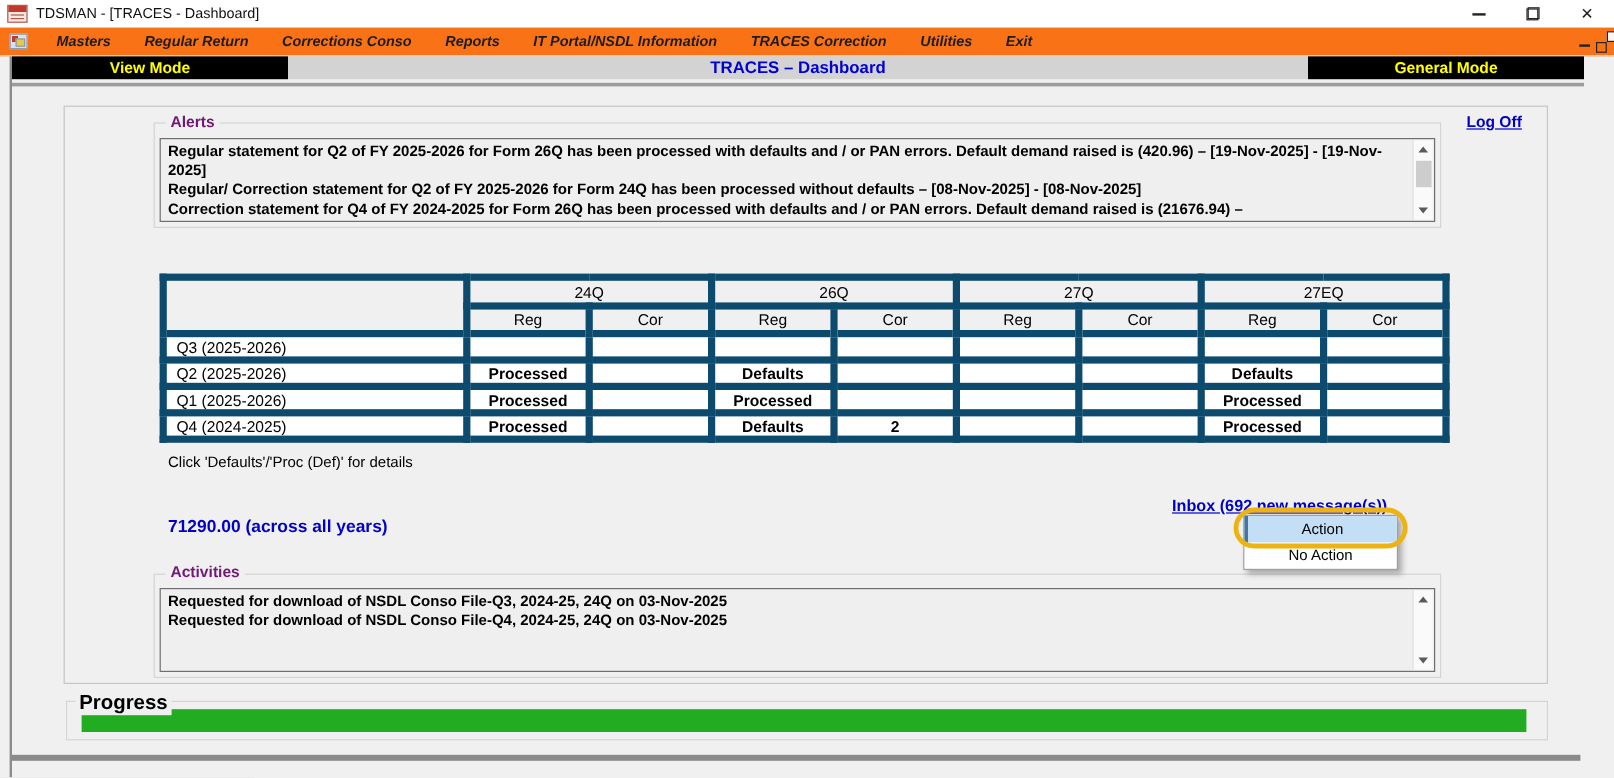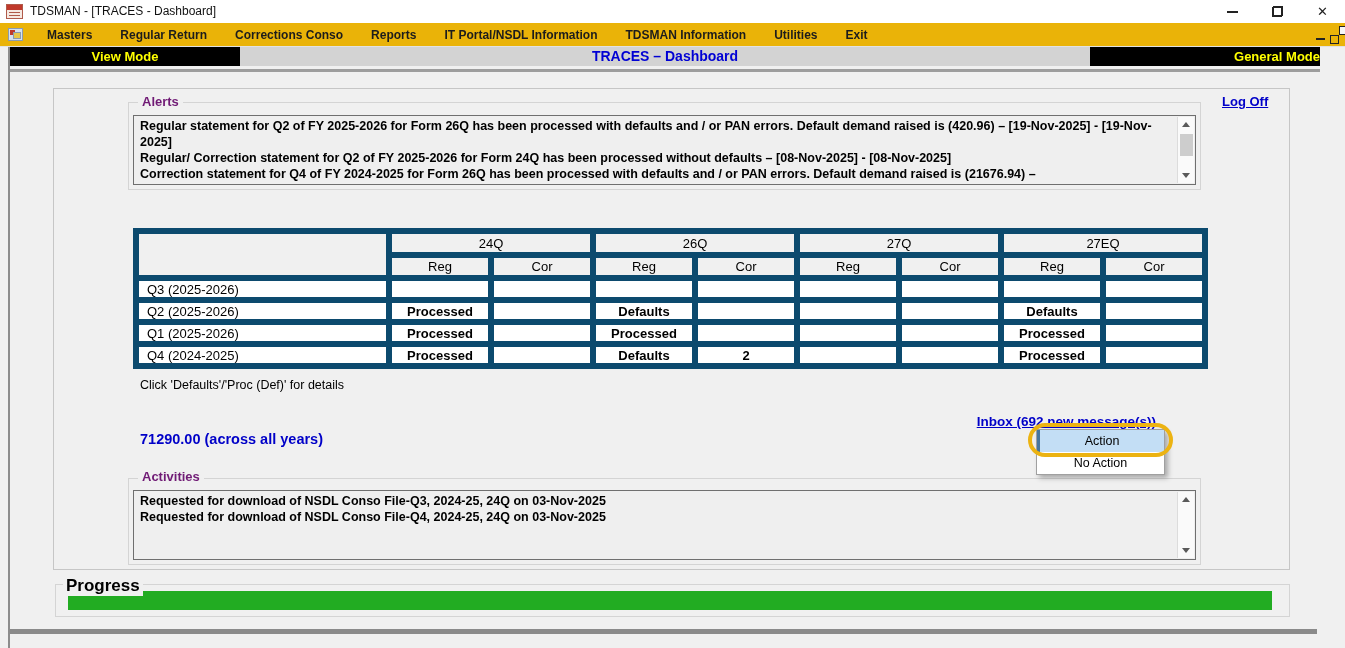--- a/index.html
+++ b/index.html
@@ -14,38 +14,38 @@
   .app-icon::after { content:""; position:absolute; left:2px; top:7px; right:2px; height:1px; background:#b05a4a; box-shadow:0 3px 0 #b05a4a; }
   .title-text { position:absolute; left:30px; top:4px; font-size:12px; color:#111; }
   .win-controls { position:absolute; right:0; top:0; height:23px; display:flex; }
   .win-btn { width:45px; height:23px; display:flex; align-items:center; justify-content:center; color:#222; font-size:13px; cursor:default; }
   .min-glyph { display:inline-block; width:11px; border-top:2px solid #222; }
   .restore-glyph { position:relative; width:11px; height:11px; }
   .restore-glyph::before { content:""; position:absolute; left:0; bottom:0; width:8px; height:8px; border:1.5px solid #222; background:#fff; }
   .restore-glyph::after { content:""; position:absolute; right:0; top:0; width:8px; height:8px; border:1.5px solid #222; }
 
   
-  .menubar { position:absolute; left:0; top:23px; width:1345px; height:24px; background:#eab308; border-bottom:1px solid #e2e2e2; display:flex; align-items:flex-end; }
+  .menubar { position:absolute; left:0; top:23px; width:1345px; height:24px; background:#f97316; border-bottom:1px solid #e2e2e2; display:flex; align-items:flex-start;font-style:italic; }
   .form-icon { position:absolute; left:8px; top:5px; width:15px; height:13px; background:#d7e2ee; border:1px solid #8b9bb0; }
   .form-icon::before { content:""; position:absolute; left:1px; top:1px; width:5px; height:5px; background:#c0392b; }
   .form-icon::after { content:""; position:absolute; right:1px; bottom:1px; width:6px; height:5px; background:#e8c84a; border:1px solid #8b9bb0; }
   .menu-items { display:flex; margin-left:33px; }
   .menu-item { font-size:12px; font-weight:bold; color:#1c1c1c; padding:4px 14px; cursor:default; }
   .mdi-controls { position:absolute; right:6px; top:0; height:24px; display:flex; align-items:center; gap:14px; }
   .mdi-min { display:inline-block; width:9px; border-top:2px solid #222; margin-top:8px; }
   .mdi-restore { position:relative; width:10px; height:10px; }
   .mdi-restore::before { content:""; position:absolute; left:0; bottom:0; width:7px; height:7px; border:1.5px solid #222; background:#f7f7f7; }
   .mdi-restore::after { content:""; position:absolute; right:0; top:0; width:7px; height:7px; border:1.5px solid #222; }
 
   
   .modebar { position:absolute; left:10px; top:47px; width:1310px; height:19px; display:flex; }
   .mode-black { background:#000; color:#ffff00; font-weight:bold; font-size:13px; text-align:center; line-height:19px; }
   .mode-left { width:230px; }
   .mode-center { flex:1; background:#d3d3d3; color:#0000d4; font-weight:bold; font-size:14px; text-align:center; line-height:19px; }
-  .mode-right { width:230px;text-align:right; }
+  .mode-right { width:230px; }
   .top-divider { position:absolute; left:10px; top:69px; width:1310px; height:3px; background:#9d9d9d; }
   .left-edge { position:absolute; left:8px; top:47px; width:2px; height:601px; background:#8c8c8c; }
 
   
   .main-panel { position:absolute; left:53px; top:88px; width:1237px; height:482px; border:1px solid #c6c6c6; background:#f0f0f0; }
 
   .group-label { position:absolute; font-size:13px; font-weight:bold; color:#701a75; background:#f0f0f0; padding:0 4px; z-index:3; }
   .group-border { position:absolute; border:1px solid #d4d4d4; }
 
   .textbox { position:absolute; background:#efefef; border:1px solid #6f6f6f; font-size:12.5px; font-weight:bold; color:#000; line-height:16px; padding:2px 22px 2px 6px; overflow:hidden; }
@@ -111,21 +111,21 @@
   </div>
 
   <div class="menubar">
     <span class="form-icon"></span>
     <div class="menu-items">
       <span class="menu-item">Masters</span>
       <span class="menu-item">Regular Return</span>
       <span class="menu-item">Corrections Conso</span>
       <span class="menu-item">Reports</span>
       <span class="menu-item">IT Portal/NSDL Information</span>
-      <span class="menu-item">TDSMAN Information</span>
+      <span class="menu-item">TRACES Correction</span>
       <span class="menu-item">Utilities</span>
       <span class="menu-item">Exit</span>
     </div>
     <div class="mdi-controls">
       <span><span class="mdi-min"></span></span>
       <span><span class="mdi-restore"></span></span>
     </div>
   </div>
 
   <div class="modebar">

